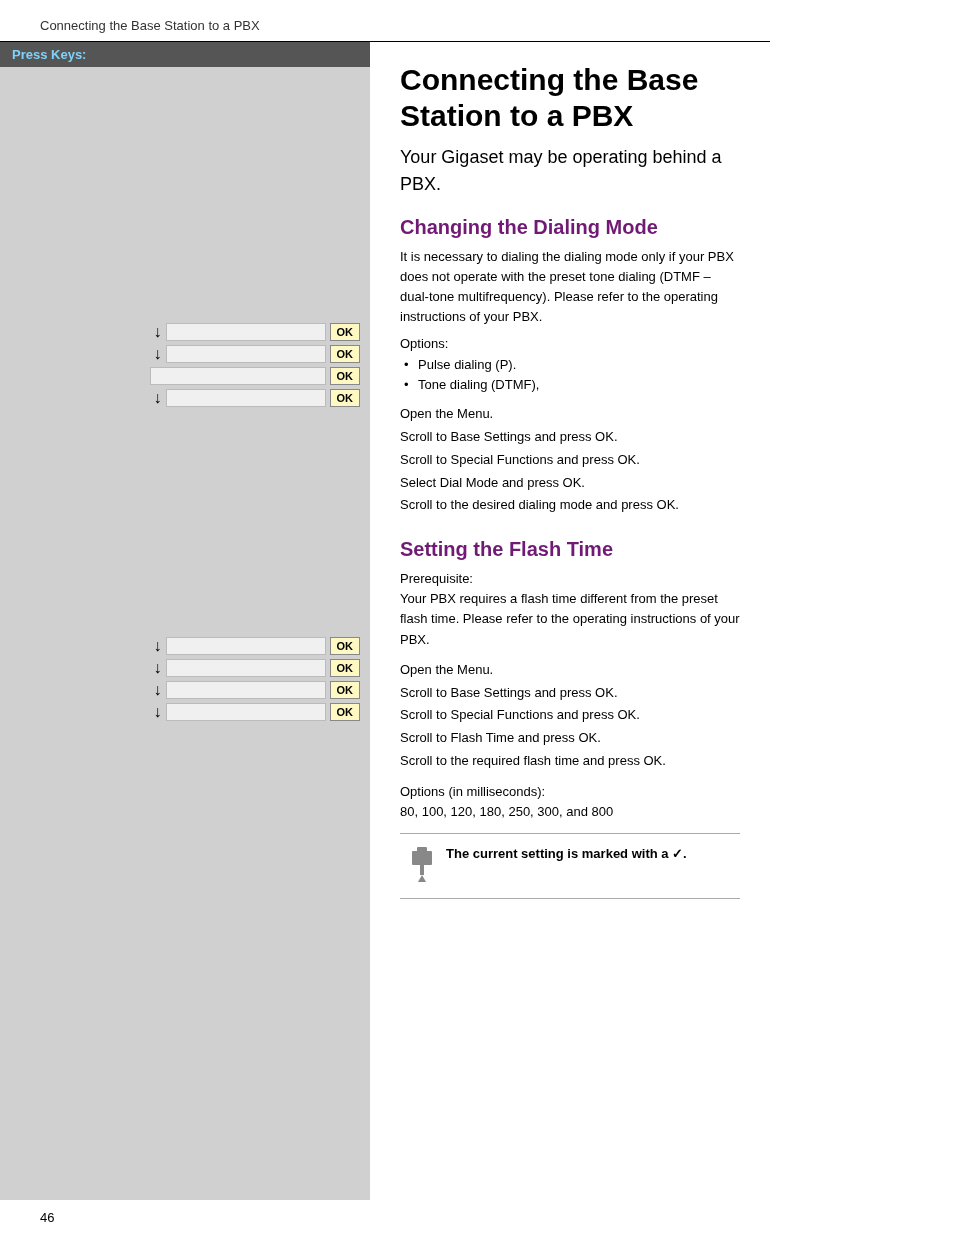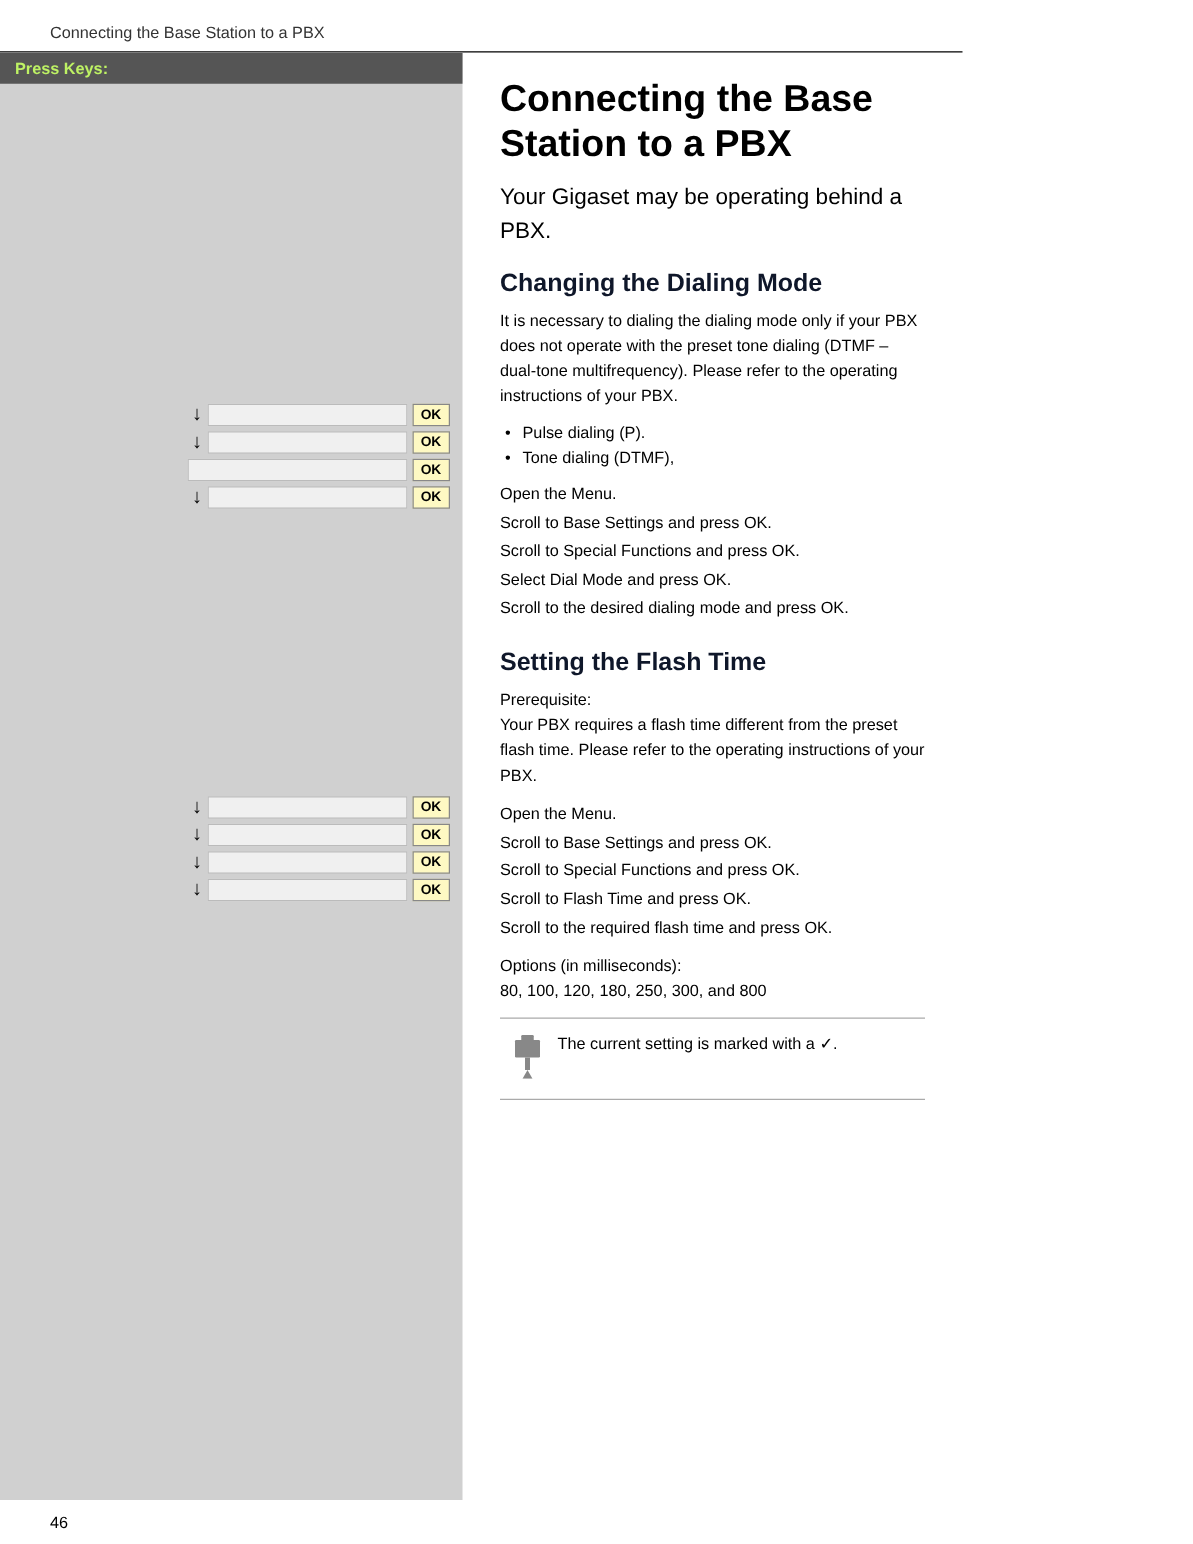--- a/index.html
+++ b/index.html
@@ -41,21 +41,21 @@
       width: 370px;
       min-height: 1130px;
       background: #d0d0d0;
       flex-shrink: 0;
       padding: 0;
       position: relative;
     }
 
     .press-keys-header {
       background: #555;
-      color: #bef264;
+      color: #7dd3fc;
       font-size: 13px;
       font-weight: bold;
       padding: 5px 12px;
       margin: 0;
     }
 
     .left-panel-body {
       padding: 10px 0;
       height: calc(100% - 30px);
     }
@@ -119,21 +119,21 @@
     .subtitle-text {
       font-size: 18px;
       margin-bottom: 18px;
       line-height: 1.5;
     }
 
     .section-title {
       font-size: 20px;
       font-weight: bold;
       margin-bottom: 8px;
-      color: #0f172a;
+      color: #701a75;
     }
 
     .body-text {
       font-size: 13px;
       line-height: 1.55;
       margin-bottom: 8px;
     }
 
     .options-label {
       font-size: 13px;
@@ -171,20 +171,21 @@
 
     
     .note-box {
       border-top: 1px solid #aaa;
       border-bottom: 1px solid #aaa;
       margin-top: 10px;
       padding: 10px 8px;
       display: flex;
       align-items: flex-start;
       gap: 10px;
+      font-weight: bold;
     }
 
     .note-icon {
       font-size: 22px;
       color: #888;
       flex-shrink: 0;
       margin-top: 2px;
     }
 
     .note-text {
@@ -282,20 +283,21 @@
     <div class="right-panel">
 
       <h1 class="page-title">Connecting the Base Station to a PBX</h1>
 
       <p class="subtitle-text">Your Gigaset may be operating behind a PBX.</p>
 
       <h2 class="section-title">Changing the Dialing Mode</h2>
 
       <p class="body-text">It is necessary to dialing the dialing mode only if your PBX does not operate with the preset tone dialing (DTMF – dual-tone multifrequency). Please refer to the operating instructions of your PBX.</p>
 
+      <p class="options-label">Options:</p>
 
       <ul class="bullet-list">
         <li><span>Pulse dialing (P).</span></li>
         <li><span>Tone dialing (DTMF),</span></li>
       </ul>
 
       <div class="instruction-row instr-block">Open the Menu.</div>
       <div class="instruction-row instr-block">Scroll to Base Settings and press OK.</div>
       <div class="instruction-row instr-block">Scroll to Special Functions and press OK.</div>
       <div class="instruction-row instr-block">Select Dial Mode and press OK.</div>

